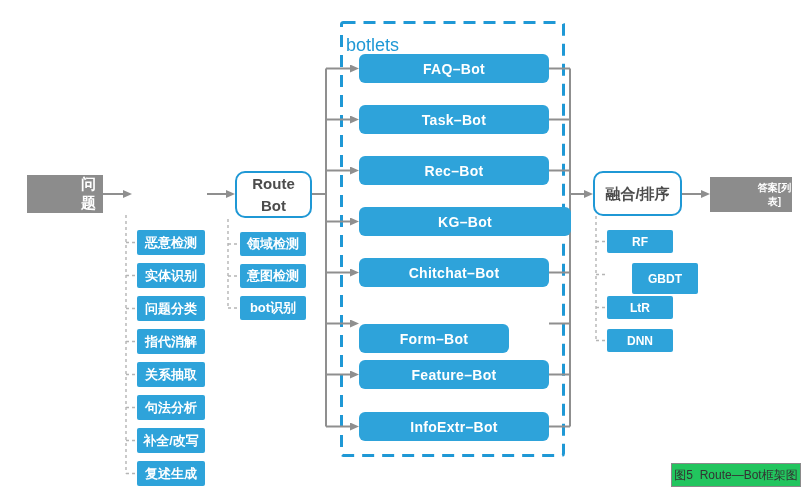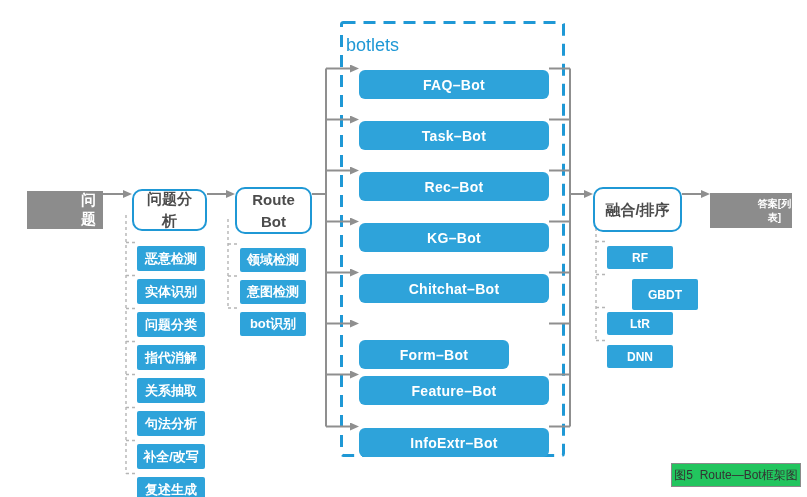--- a/index.html
+++ b/index.html
@@ -1,20 +1,20 @@
 <!DOCTYPE html>
 <html style="--blue-fill: #2ea3da; --blue-accent: #1f98d5; --gray-box: #8c8c8c; --line: #8f8f8f; --dash-connector: #b5b5b5; --text-dark: #4c4c4c; --caption-text: #333333; --caption-border: #8a8a8a; --bg: #ffffff;"><head>
 <meta charset="utf-8">
 <style>
   html,body{margin:0;padding:0;background:#fff;}
   body{width:807px;height:497px;position:relative;overflow:hidden;
        font-family:"Liberation Sans","DejaVu Sans",sans-serif;}
   #canvas{position:absolute;left:0;top:0;width:807px;height:497px;background:var(--bg,#fff);}
   svg.layer{position:absolute;left:0;top:0;width:807px;height:497px;}
-  .box{position:absolute;box-sizing:border-box;display:flex;align-items:center;justify-content:center;text-align:center;margin-top:16px;}
+  .box{position:absolute;box-sizing:border-box;display:flex;align-items:center;justify-content:center;text-align:center;}
   .gray{background:var(--gray-box,#8c8c8c);color:#fff;font-weight:700;font-size:15px;padding-left:47px;}
   .gray.out{font-size:10px;}
   .outline{background:#fff;border:2.5px solid var(--blue-accent,#1f98d5);border-radius:10px;
            color:var(--text-dark,#4c4c4c);font-weight:600;font-size:15px;line-height:1.45;}
   .outline .wrap{max-width:54px;}
   .fill{background:var(--blue-fill,#2ea3da);color:#fff;font-weight:700;font-size:13px;border-radius:2px;}
   .bot{background:var(--blue-fill,#2ea3da);color:#fff;font-weight:700;font-size:14px;
        letter-spacing:.3px;border-radius:6px;}
   .rank{font-size:12px;font-weight:600;text-align:right;}
   #botlets-label{position:absolute;left:346px;top:27px;font-size:18px;font-weight:400;
@@ -69,23 +69,20 @@
 
     <g>
       <path class="dashc" d="M126,215 V473.5 M126,242.5 H137 M126,275.5 H137 M126,308.5 H137 M126,341.5 H137 M126,374.5 H137 M126,407.5 H137 M126,440.5 H137 M126,473.5 H137"></path>
       <path class="dashc" d="M228,219 V308 M228,244 H240 M228,276 H240 M228,308 H240"></path>
       <path class="dashc" d="M596,216 V340.5 M596,241.5 H607 M596,274.5 H607 M596,307.5 H607 M596,340.5 H607"></path>
     </g>
   </svg>
 
   <div class="box gray" style="left:27px;top:175px;width:76px;height:38px">问题</div>
 
-  <div class="box outline" style="left:132px;top:173px;width:75px;height:42px">
-      <span class="wrap">问题分析</span>
-    </div>
 
   <div class="box outline" style="left:235px;top:171px;width:77px;height:47px">
       <span class="wrap">Route Bot</span>
     </div>
 
   <div class="box outline" style="left:593px;top:171px;width:89px;height:45px">
       <span>融合/排序</span>
     </div>
 
   <div class="box gray out" style="left:710px;top:177px;width:82px;height:35px">答案[列表]</div>
@@ -100,21 +97,21 @@
   <div class="box fill" style="left:137px;top:461px;width:68px;height:25px">复述生成</div>
 
   <div class="box fill" style="left:240px;top:232px;width:66px;height:24px">领域检测</div>
   <div class="box fill" style="left:240px;top:264px;width:66px;height:24px">意图检测</div>
   <div class="box fill" style="left:240px;top:296px;width:66px;height:24px">bot识别</div>
 
   <div id="botlets-label">botlets</div>
   <div class="box bot" style="left:359px;top:54px;width:190px;height:29px">FAQ–Bot</div>
   <div class="box bot" style="left:359px;top:105px;width:190px;height:29px">Task–Bot</div>
   <div class="box bot" style="left:359px;top:156px;width:190px;height:29px">Rec–Bot</div>
-  <div class="box bot" style="left:359px;top:207px;width:190px;height:29px">KG–Bot</div>
+  <div class="box bot" style="left:359px;top:207px;width:212px;height:29px">KG–Bot</div>
   <div class="box bot" style="left:359px;top:258px;width:190px;height:29px">Chitchat–Bot</div>
   <div class="box bot" style="left:359px;top:324px;width:150px;height:29px">Form–Bot</div>
   <div class="box bot" style="left:359px;top:360px;width:190px;height:29px">Feature–Bot</div>
   <div class="box bot" style="left:359px;top:412px;width:190px;height:29px">InfoExtr–Bot</div>
 
   <div class="box fill rank" style="left:607px;top:230px;width:66px;height:23px">RF</div>
   <div class="box fill rank" style="left:632px;top:263px;width:66px;height:31px">GBDT</div>
   <div class="box fill rank" style="left:607px;top:296px;width:66px;height:23px">LtR</div>
   <div class="box fill rank" style="left:607px;top:329px;width:66px;height:23px">DNN</div>
 

